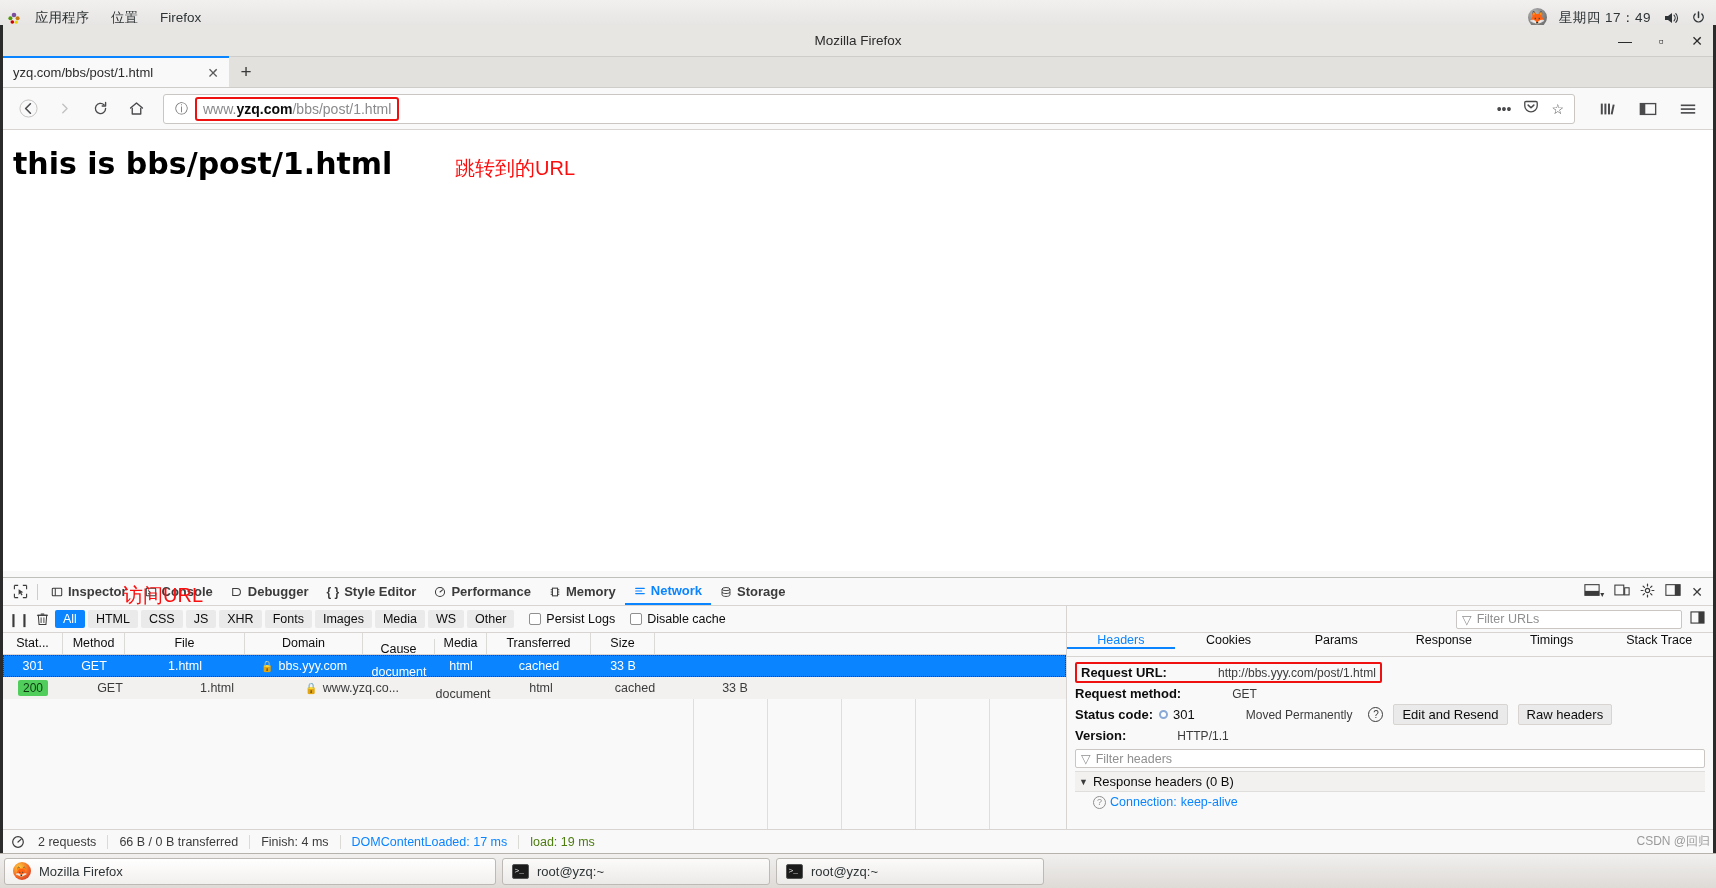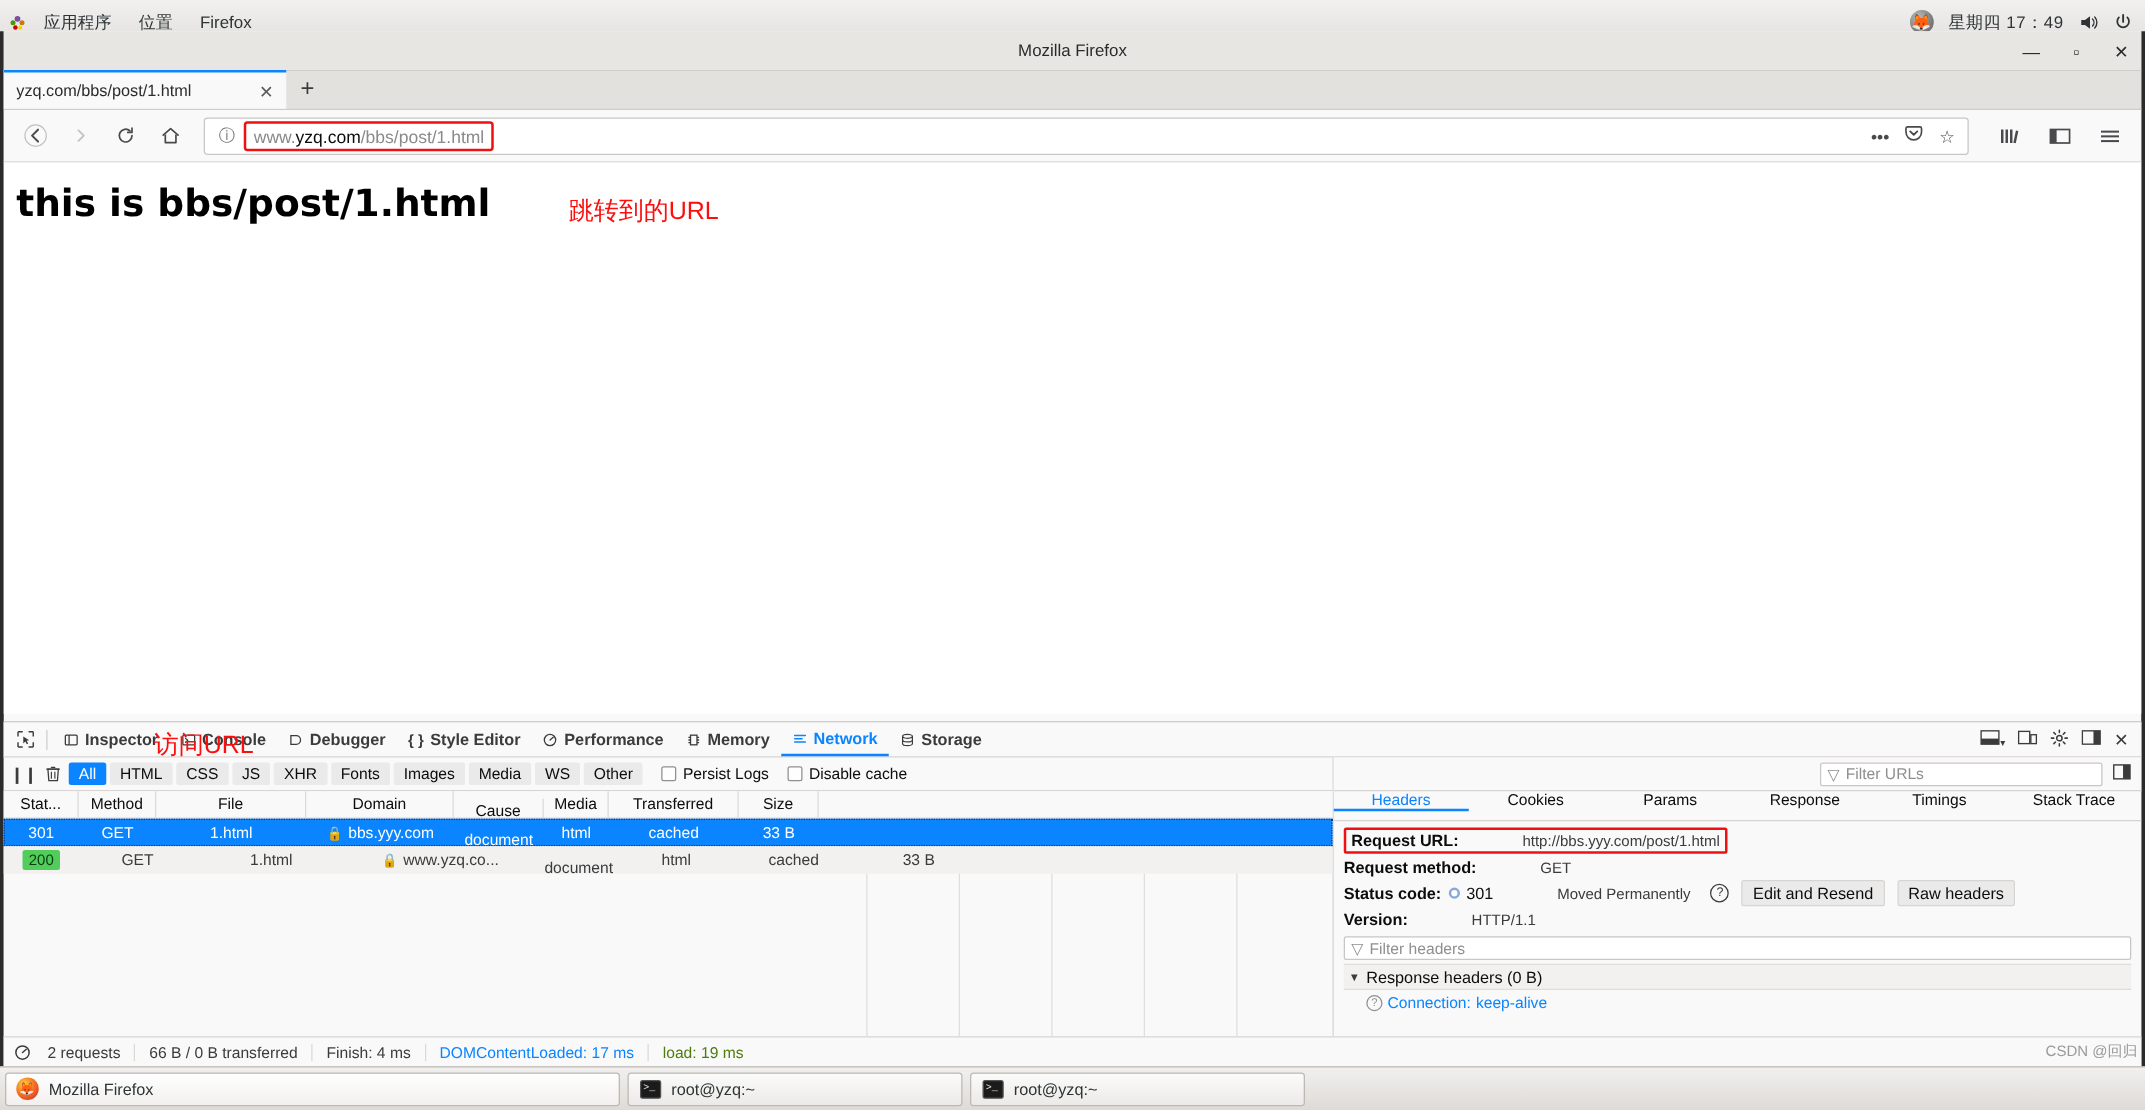--- a/index.html
+++ b/index.html
@@ -76,21 +76,21 @@
   .urlbar{
     flex:1; height:30px; background:#fff; border:1px solid #c9c6c3; border-radius:3px;
     display:flex; align-items:center; padding:0 8px; position:relative; margin:0 6px;
   }
   .urlbar .info-ico{width:19px;height:19px;display:flex;align-items:center;justify-content:center;color:#737373;font-size:13px;}
   .url-redbox{
     border:2px solid #ef1010; border-radius:3px; padding:2px 6px; margin-left:4px;
     display:flex; align-items:flex-start; font-size:14px;
   }
   .url-dim{color:#8a8a8d;}
-  .url-strong{color:#0c0c0d; font-weight:normal;}
+  .url-strong{color:#0c0c0d; font-weight:bold;}
   .urlbar-right{margin-left:auto; display:flex; align-items:center; gap:12px; padding-right:2px;}
   .urlbar-right span{color:#4a4a4d; font-size:14px;}
   .hamburger-group{display:flex;align-items:center;gap:10px;padding-left:6px;}
 
   
   .content{
     position:relative; height:441px; background:#fff; overflow:hidden;
   }
   .page-h1{
     position:absolute; left:10px; top:16px;

